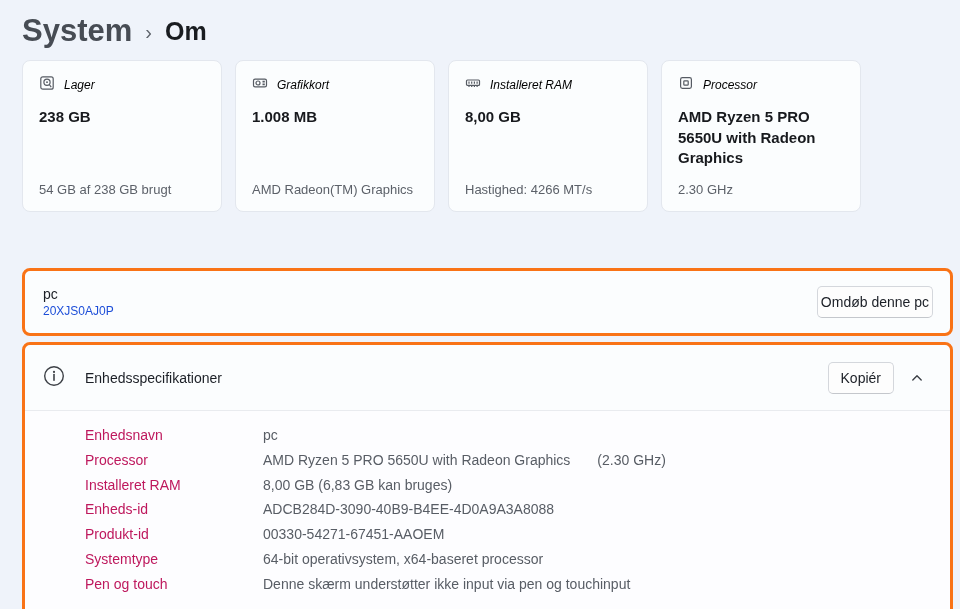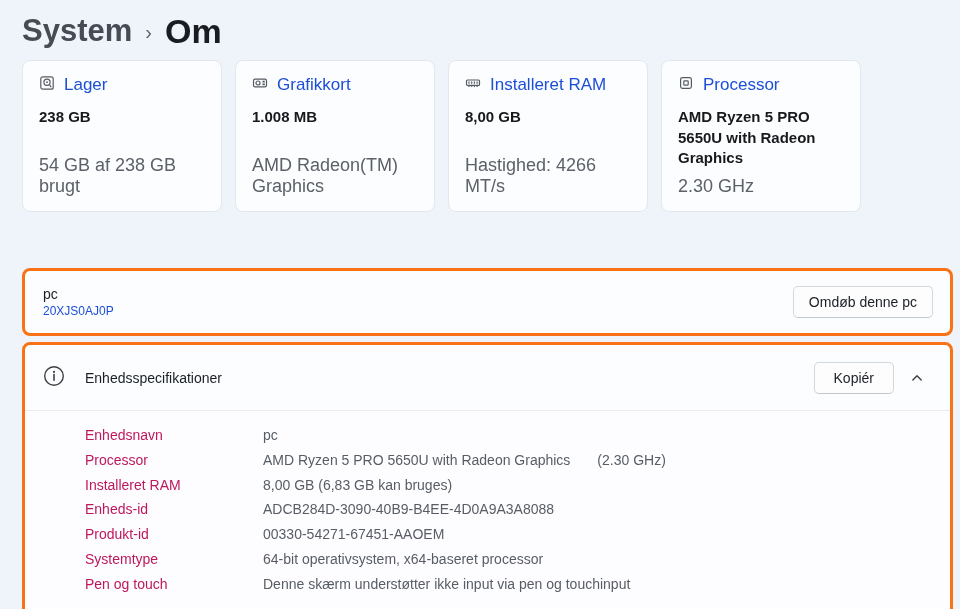--- a/index.html
+++ b/index.html
@@ -8,40 +8,40 @@
     font-family: "Liberation Sans", "DejaVu Sans", sans-serif;
     background: #eff3fa;
     color: #1b1f26;
   }
   .page { padding: 10px 0 0 22px; width: 960px; }
 
   
   .breadcrumb { display: flex; align-items: center; height: 42px; margin-bottom: 8px; }
   .breadcrumb .parent { font-size: 31px; font-weight: 600; color: #474c54; cursor: pointer; }
   .breadcrumb .sep { font-size: 20px; color: #5f646c; margin: 0 13px; padding-top: 2px; }
-  .breadcrumb .current { font-size: 34px; font-weight: 700; color: #191c20; }
+  .breadcrumb .current { font-size: 25px; font-weight: 700; color: #191c20; }
 
   
   .cards-row { display: flex; gap: 13px; margin-bottom: 56px; }
   .info-card {
     width: 200px; height: 152px;
     background: #fbfdfe;
     border: 1px solid #e3e7ee;
     border-radius: 8px;
     padding: 14px 16px 14px 16px;
     display: flex; flex-direction: column;
   }
   .info-card .card-head { display: flex; align-items: center; gap: 9px; }
   .info-card .card-head svg { flex: 0 0 auto; }
-  .info-card .card-label { font-size: 17px; color: #1d4ed8; }
+  .info-card .card-label { font-size: 12px; color: #000000; font-style: italic; }
   .info-card .card-value {
     margin-top: 12px; font-size: 15px; font-weight: 700;
     color: #17191d; line-height: 1.38;
   }
-  .info-card .card-caption { margin-top: auto; font-size: 18px; color: #5c6169; }
+  .info-card .card-caption { margin-top: auto; font-size: 13px; color: #5c6169; }
 
   
   .section-card {
     width: 931px;
     background: #fbfdfe;
     border: 3px solid #f97316;
     border-radius: 8px;
   }
   .device-card {
     height: 68px; margin-bottom: 6px;
@@ -53,32 +53,32 @@
   .device-model { font-size: 12px; color: #1d4ed8; }
   .spacer { flex: 1; }
 
   .btn {
     font-family: inherit;
     background: #fdfdfd;
     border: 1px solid #d4d7dc;
     border-bottom-color: #c4c7cc;
     border-radius: 5px;
     font-size: 14px; color: #1b1f26;
-    padding: 7px 15px;
+    padding: 7px 3px;
     cursor: pointer;
   }
 
   
   .expander-card { overflow: hidden; }
   .expander-header {
     height: 65px; display: flex; align-items: center;
     padding: 0 16px 0 18px; cursor: pointer;
   }
   .expander-title { font-size: 14px; color: #1b1f26; margin-left: 20px; }
-  .copy-btn { padding: 7px 19px; }
+  .copy-btn { padding: 7px 12px; }
   .chevron-btn {
     width: 34px; height: 30px; margin-left: 6px;
     display: flex; align-items: center; justify-content: center;
     background: transparent; border: none; cursor: pointer;
   }
   .expander-body {
     border-top: 1px solid #e9ebef;
     background: #fdfdff;
     padding: 12px 16px 16px 60px;
   }

